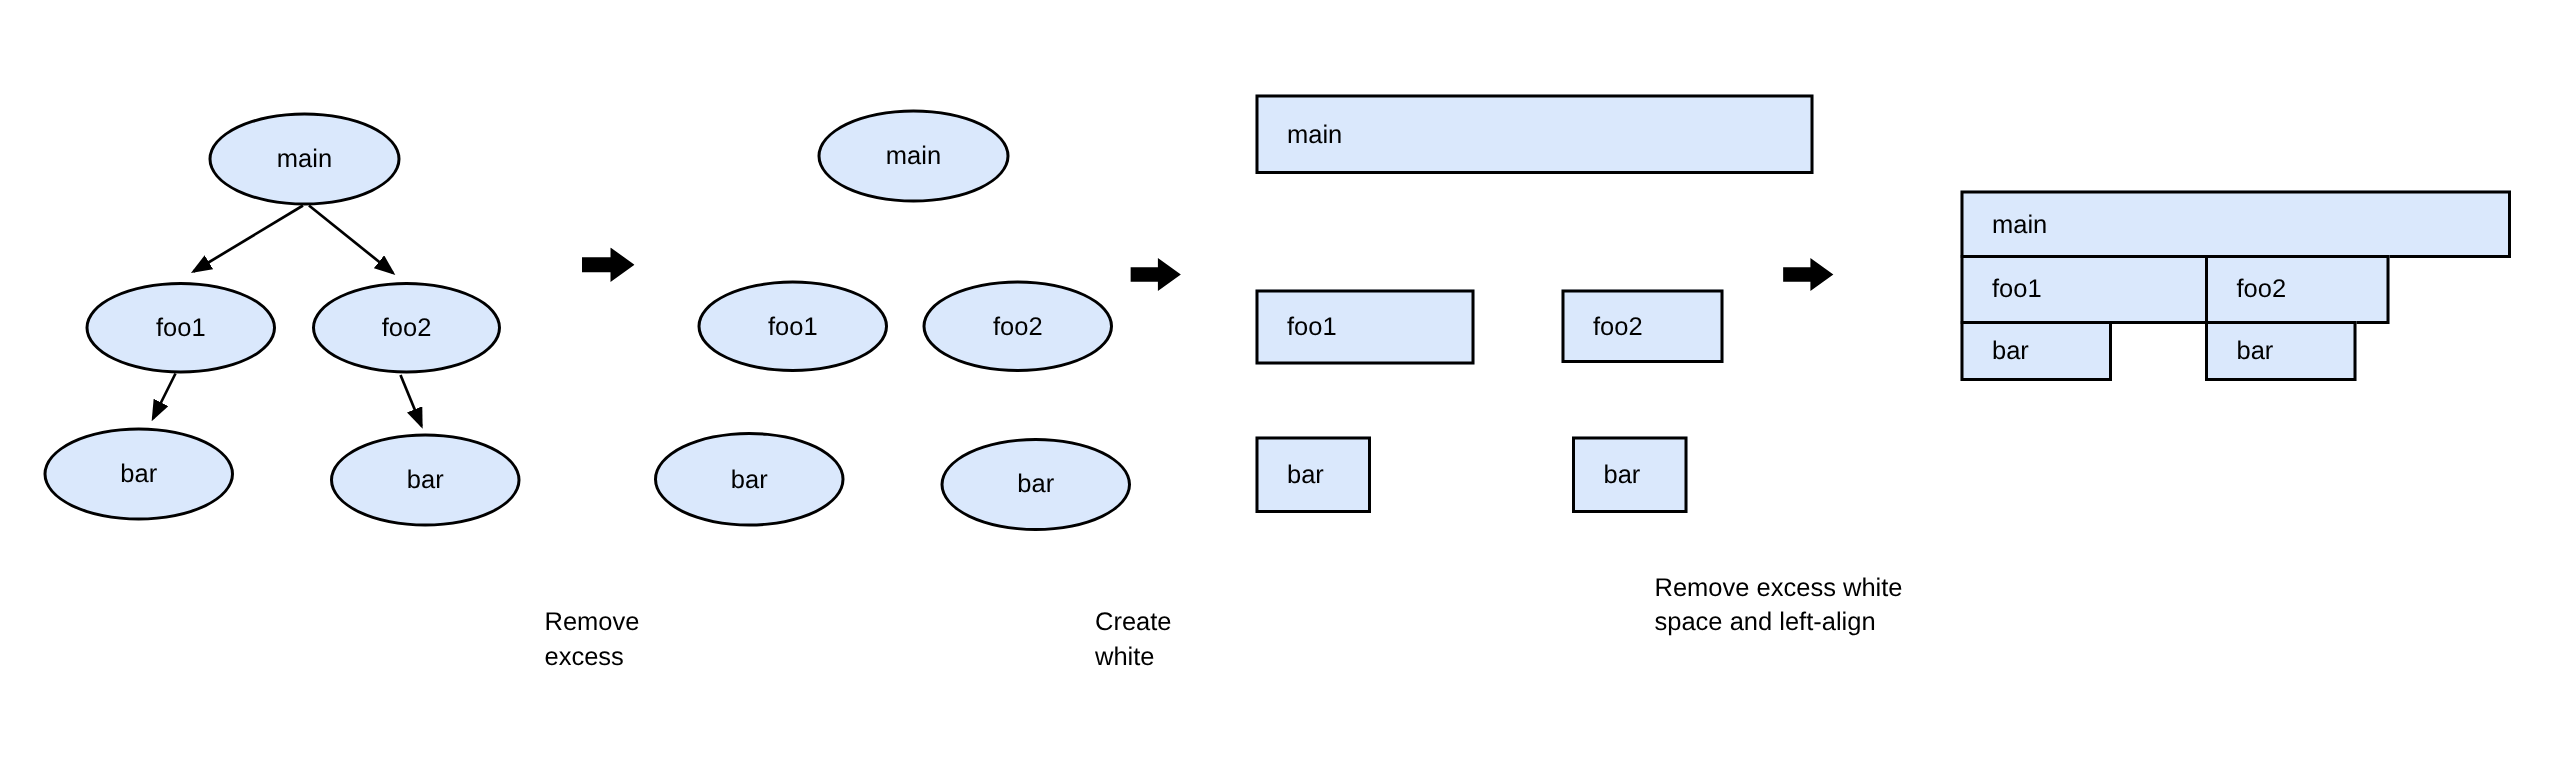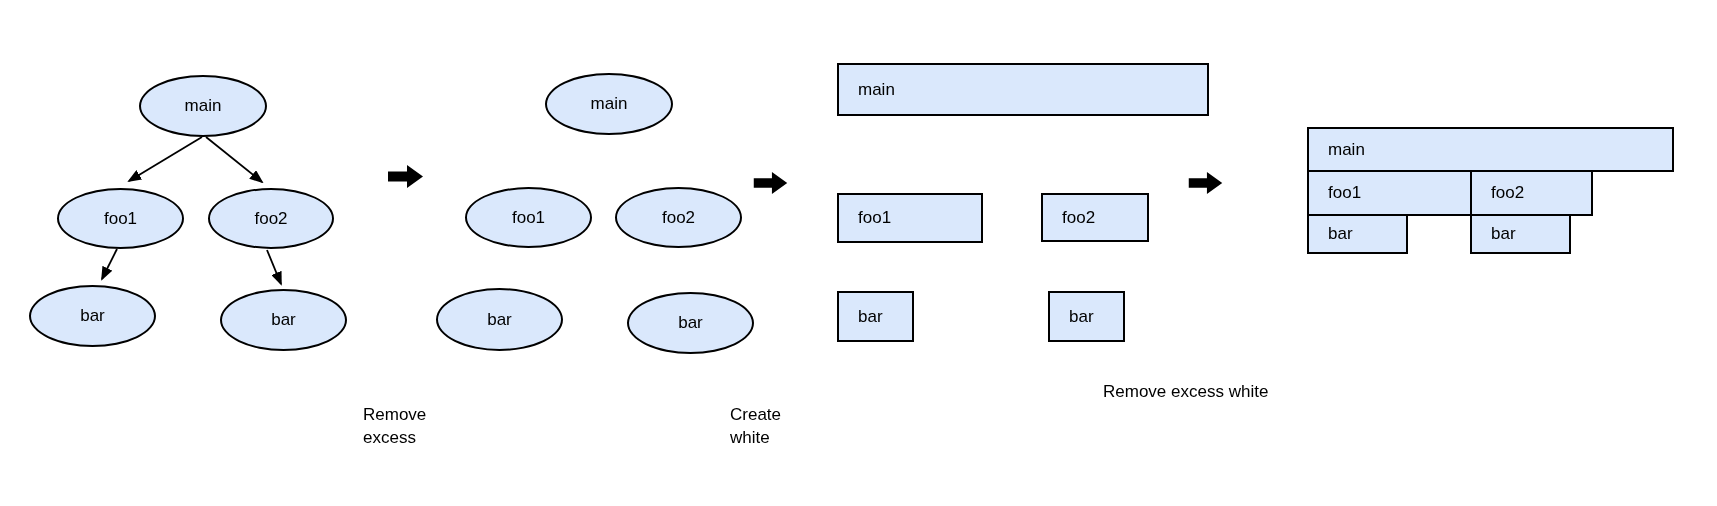--- a/index.html
+++ b/index.html
@@ -155,15 +155,16 @@
   <div class="caption" style="left:363px;top:403px">
     <div>Remove</div>
     <div>excess</div>
   </div>
   <div class="caption" style="left:730px;top:403px">
     <div>Create</div>
     <div>white</div>
   </div>
   <div class="caption" style="left:1103px;top:380px">
     <div>Remove excess white</div>
+    <div>space and left-align</div>
   </div>
 
 </div>
 
 </body></html>

